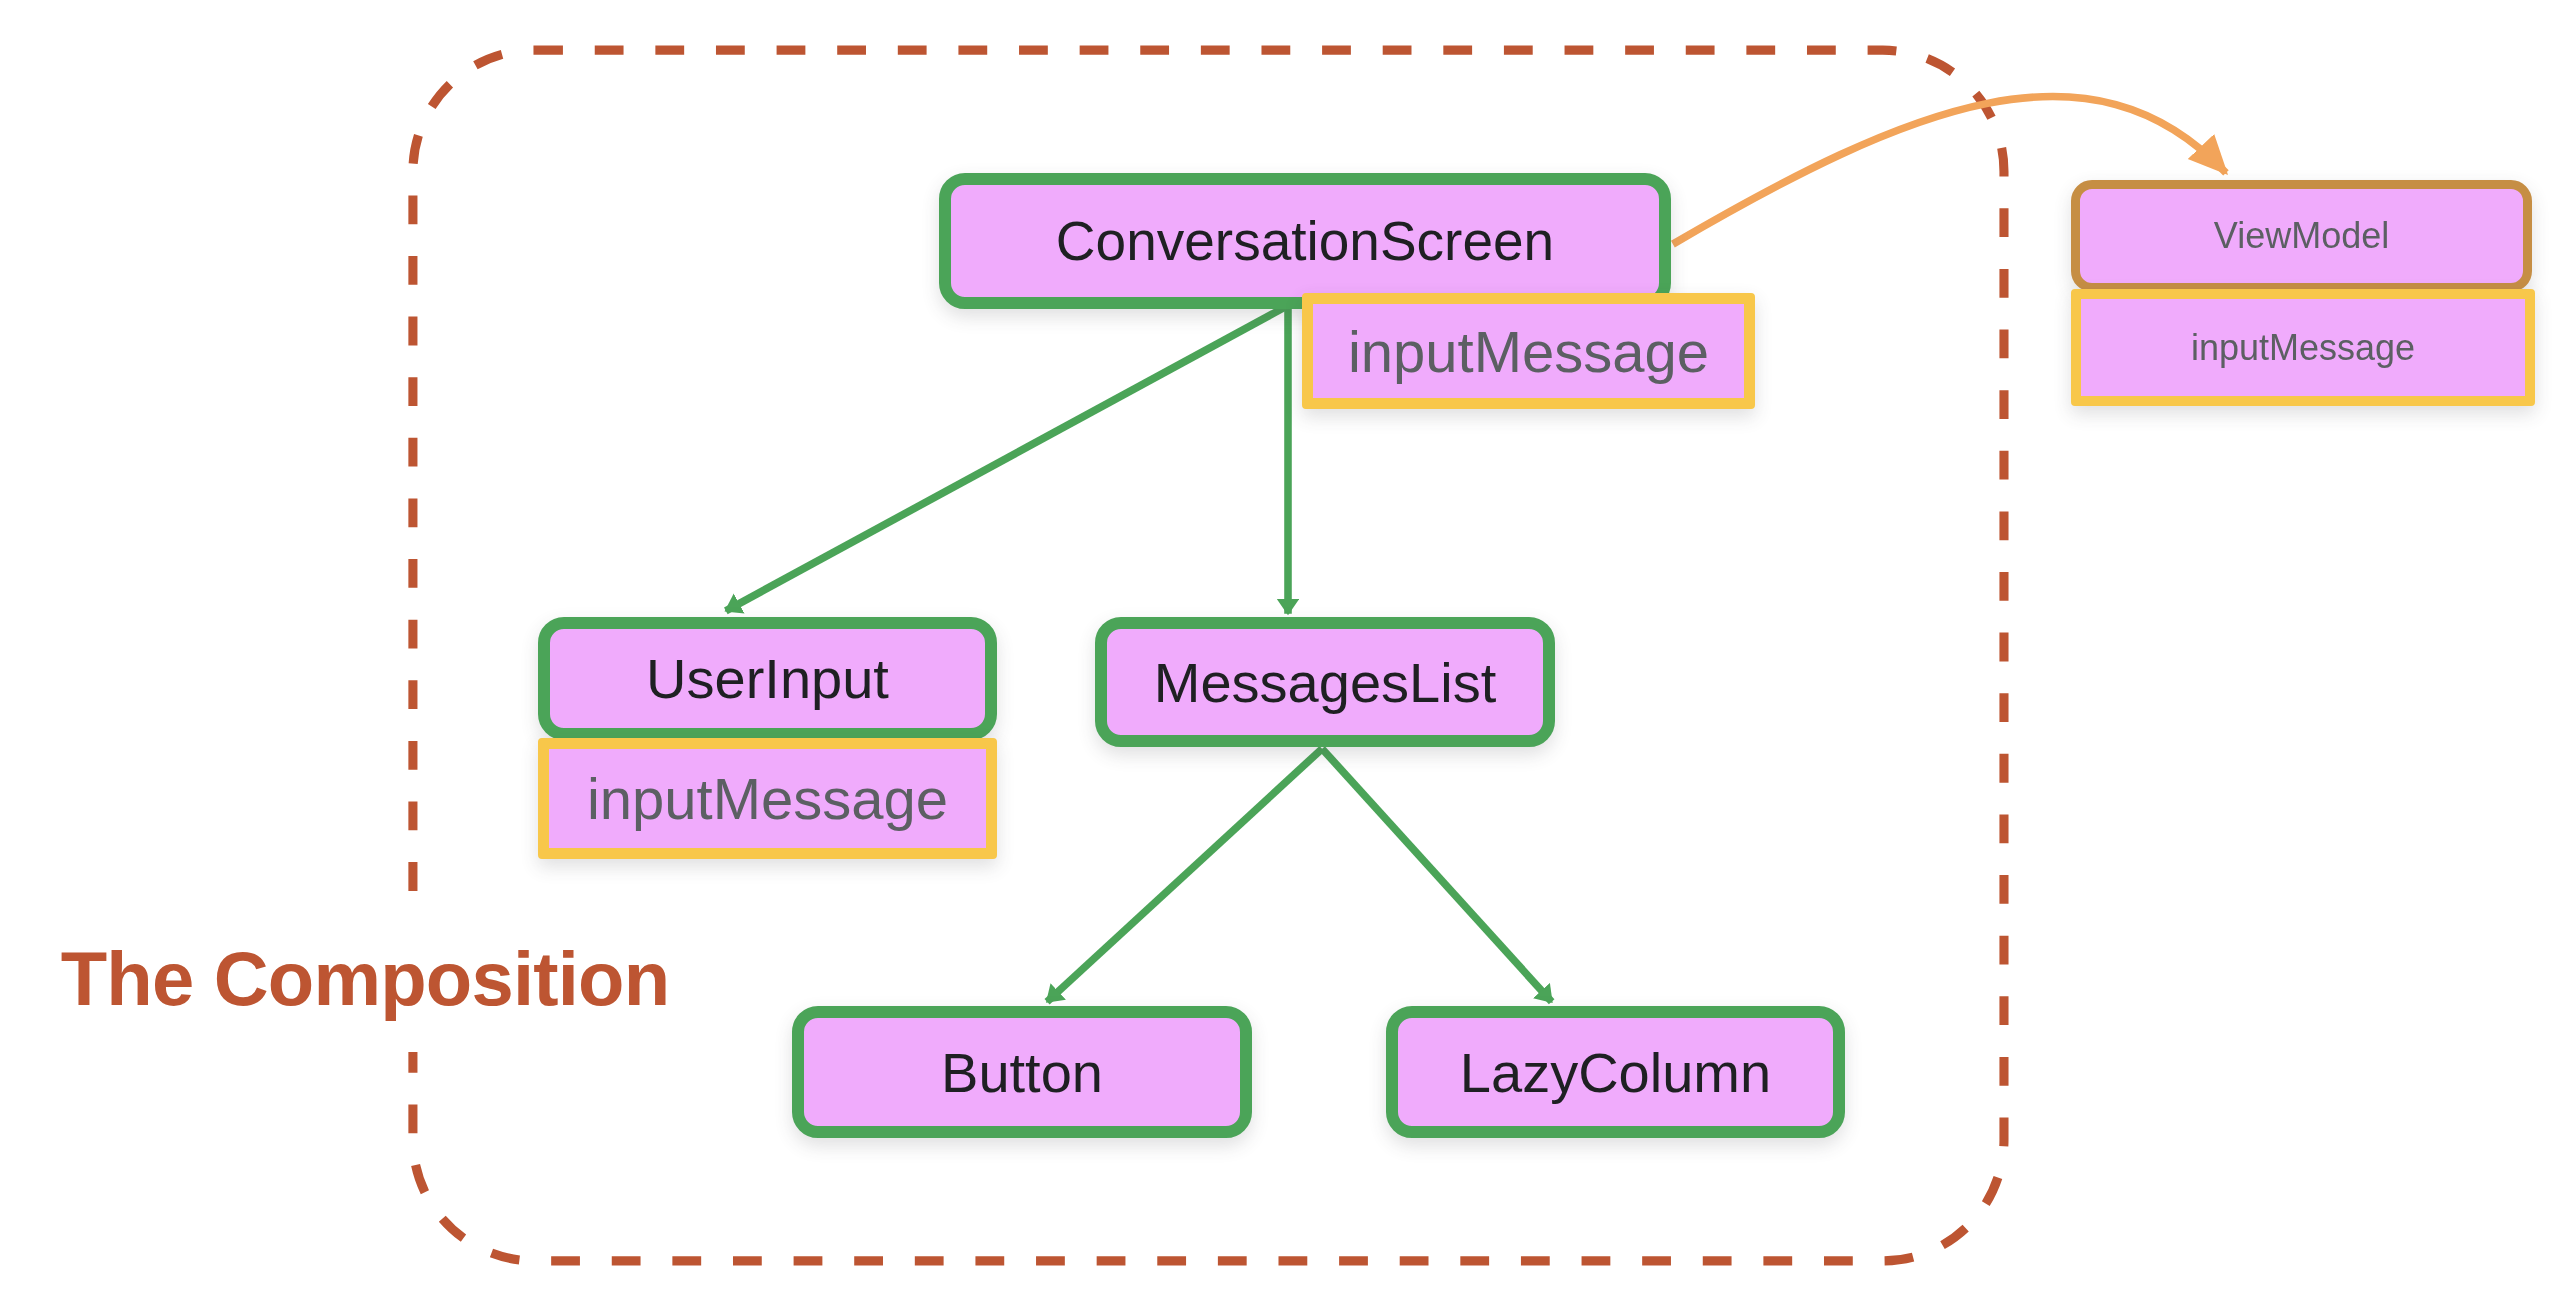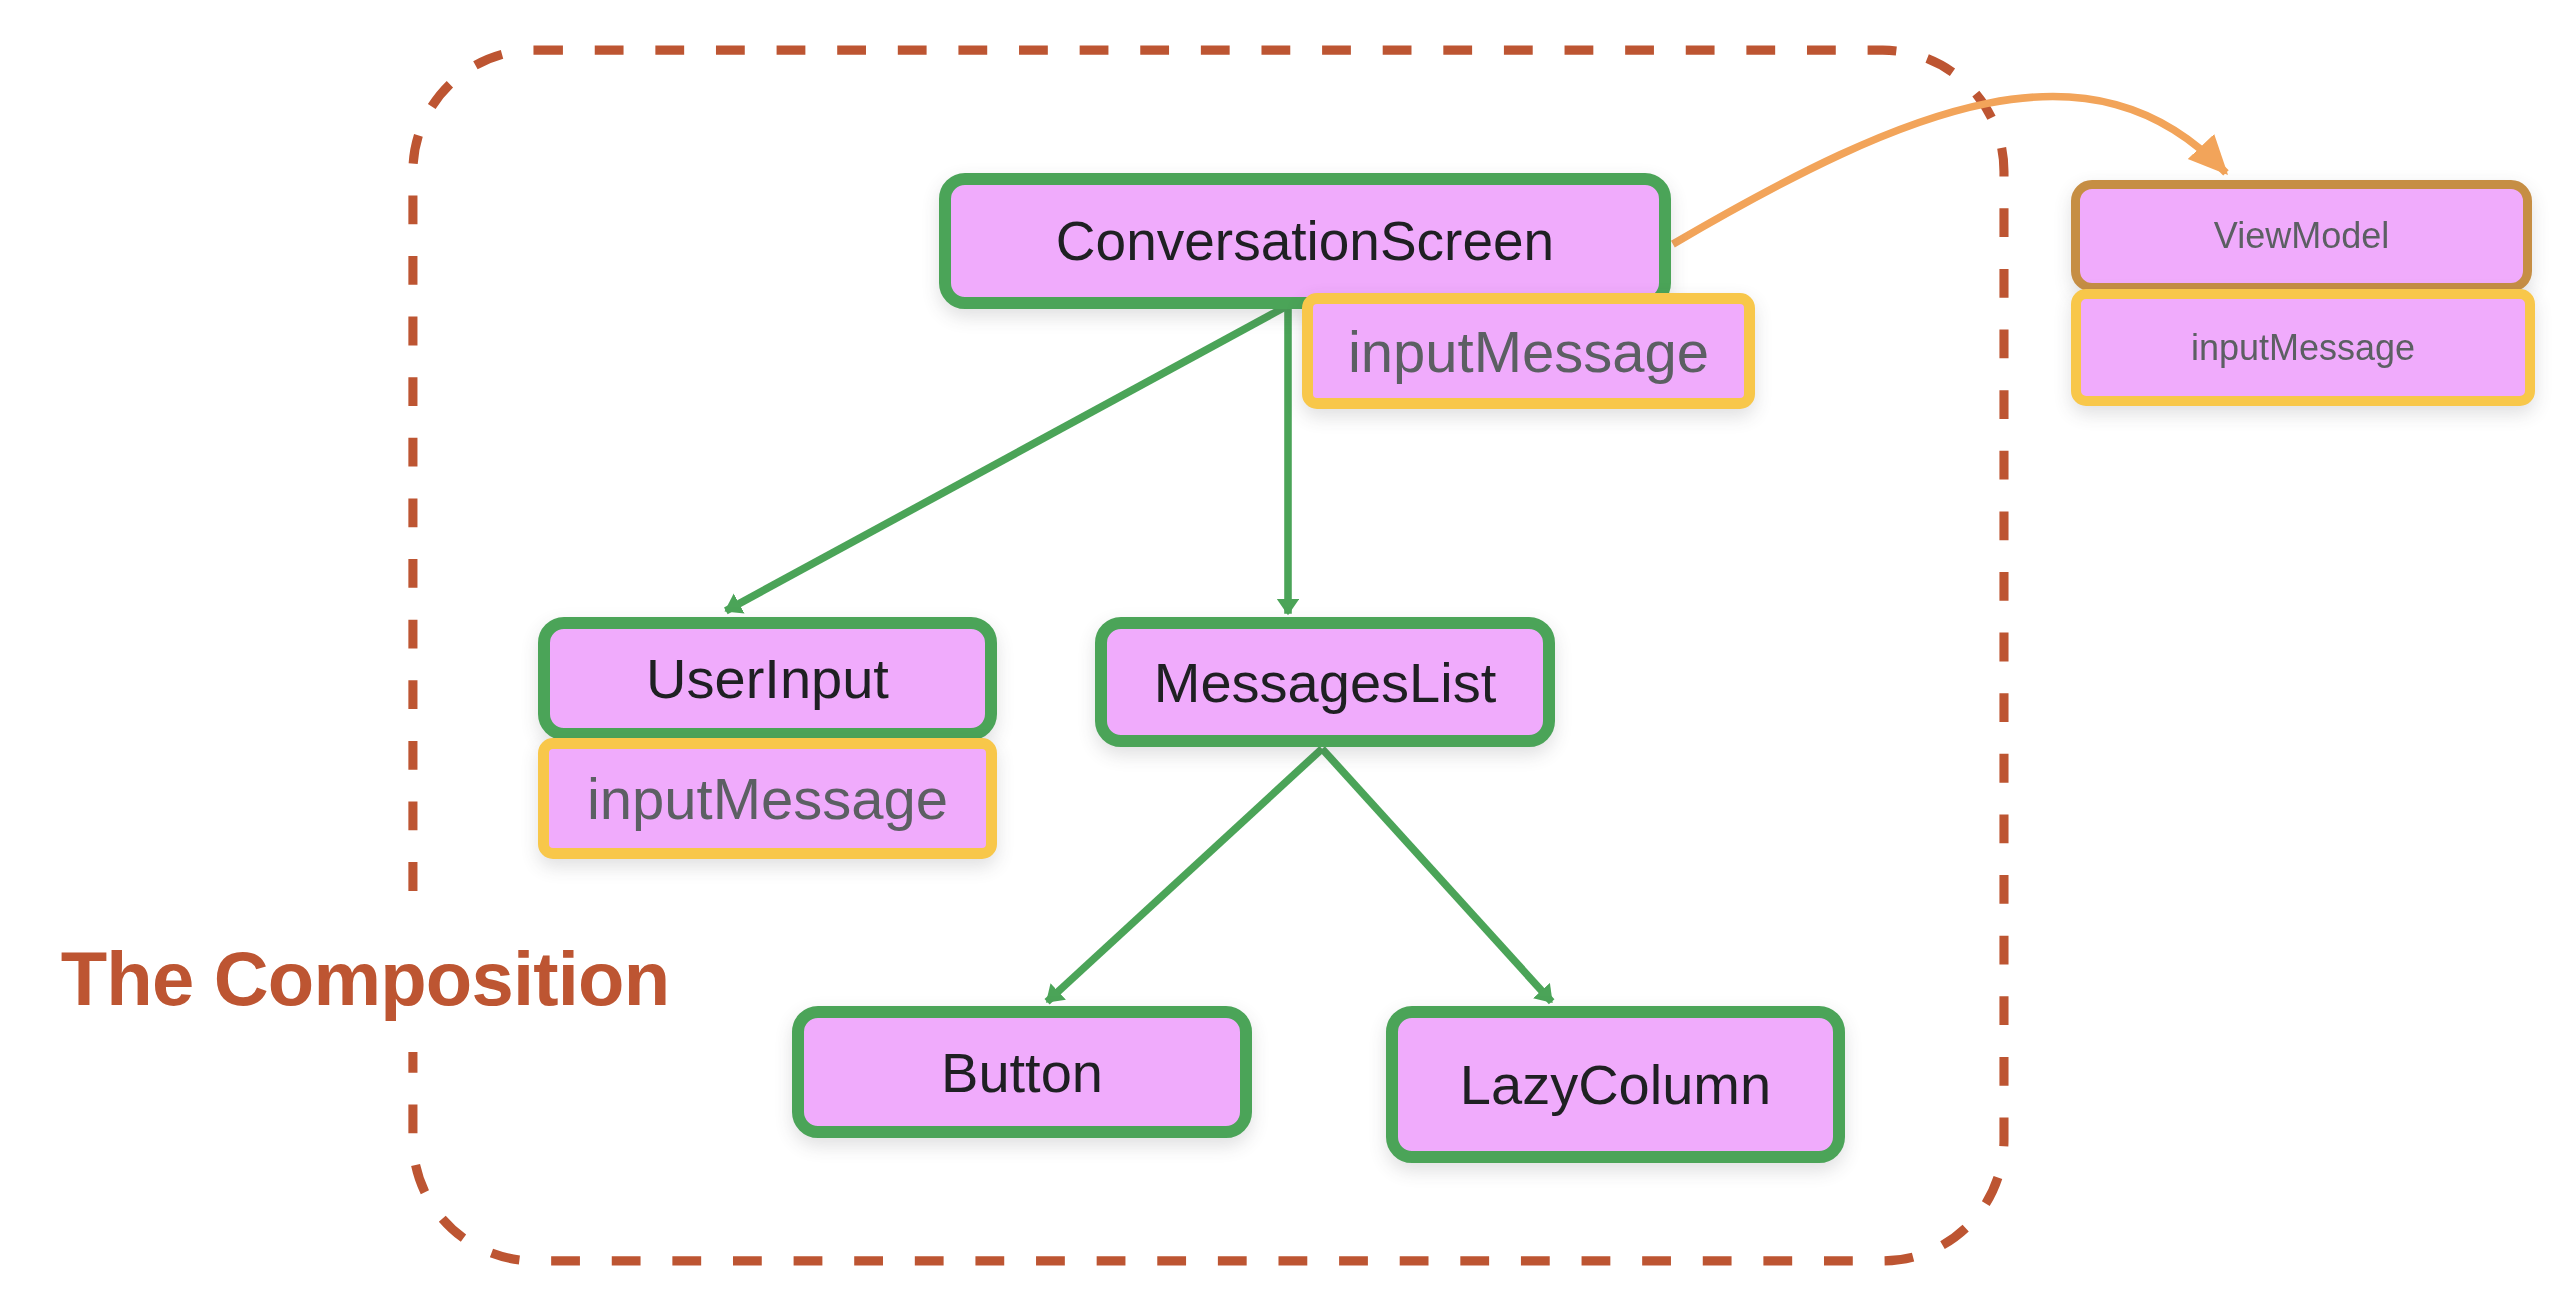--- a/index.html
+++ b/index.html
@@ -44,36 +44,36 @@
   .box{
     position:absolute;
     background:#f0abfc;
     display:flex;align-items:center;justify-content:center;
     box-shadow:0 7.6px 18px rgba(60,64,67,0.16);
     z-index:2;
     box-sizing:border-box;
   }
   .box .lbl{white-space:nowrap;letter-spacing:0;}
   .green{border:12px solid var(--composable-border);border-radius:26px;}
-  .yellow{border:11.4px solid var(--state-border);border-radius:15px;z-index:3;}
+  .yellow{border:11.4px solid var(--state-border);border-radius:4px;z-index:3;}
   .tan{border:9.8px solid var(--viewmodel-border);border-radius:21px;}
 
   .t-dark{color:var(--label-dark);font-size:55px;}
   .t-dark-sm{color:var(--label-dark);font-size:56px;}
   .t-gray{color:var(--label-gray);font-size:58px;}
   .t-gray-sm{color:var(--label-gray);font-size:36px;}
 
   
   .n-cs       {left:939px;top:173px;width:732px;height:136px;}
   .n-cs-state {left:1302px;top:293px;width:453px;height:116px;}
   .n-ui       {left:538px; top:617px;width:459px;height:123px;}
   .n-ui-state {left:538px; top:738px;width:459px;height:121px;}
   .n-ml       {left:1095px;top:617px;width:460px;height:130px;}
   .n-btn      {left:792px;top:1006px;width:460px;height:132px;}
-  .n-lc       {left:1386px;top:1006px;width:459px;height:157px;}
+  .n-lc       {left:1386px;top:1006px;width:459px;height:132px;}
   .n-vm       {left:2071px;top:180px;width:461px;height:112px;}
   .n-vm-state {left:2071px;top:289px;width:464px;height:117px;border-width:10.6px;}
 
   .title{
     position:absolute;
     left:44px;top:906px;
     padding:35px 16.7px;
     background:var(--bg);
     color:var(--boundary);
     font-size:76px;

